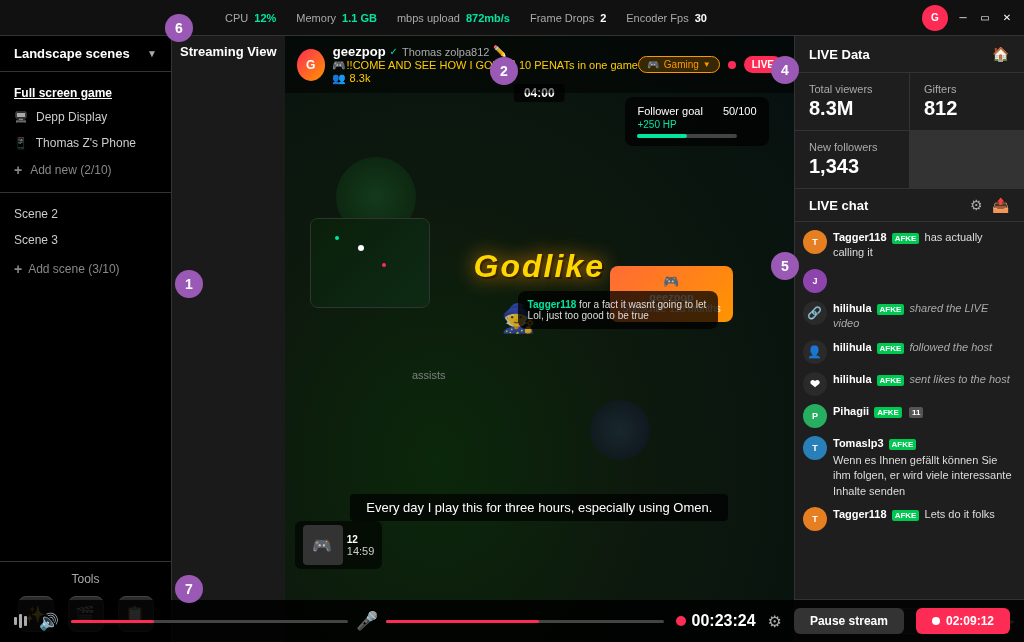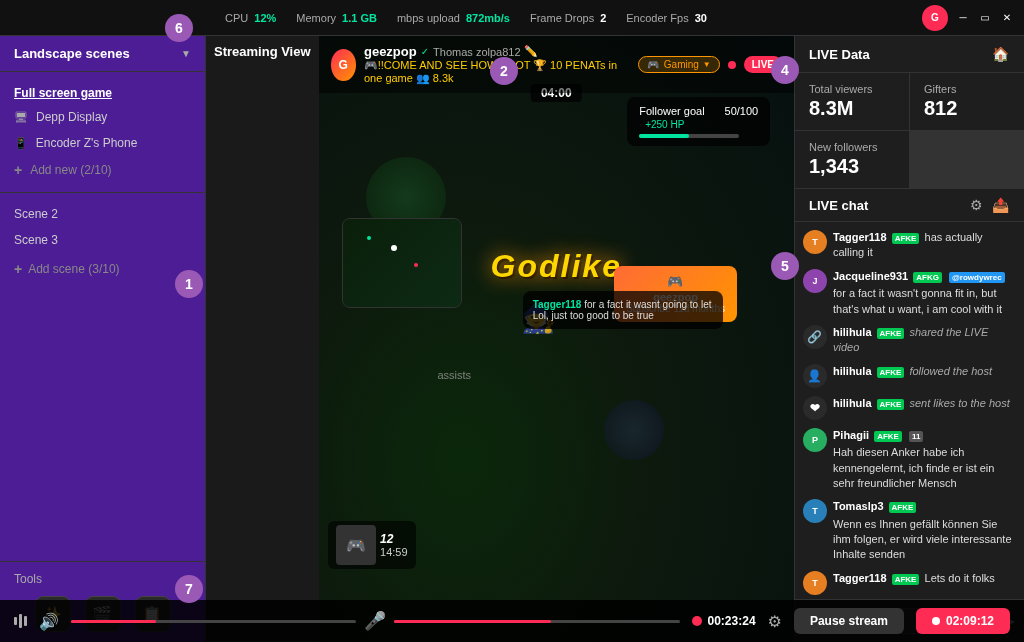--- a/index.html
+++ b/index.html
@@ -15,36 +15,36 @@
     .stat-value { color: #00e5a0; font-weight: 600; }
     .stat-value.white { color: #fff; }
     .window-controls { display: flex; align-items: center; gap: 8px; }
     .win-btn { width: 14px; height: 14px; border-radius: 50%; border: none; cursor: pointer; display: flex; align-items: center; justify-content: center; font-size: 10px; color: #fff; background: transparent; }
     .avatar-circle { width: 26px; height: 26px; border-radius: 50%; background: #fe2c55; display: flex; align-items: center; justify-content: center; font-size: 10px; font-weight: 700; }
 
     
     .main-layout { display: flex; height: calc(642px - 36px); }
 
     
-    .sidebar { width: 206px; background: #4c1d95; border-right: 1px solid #333; display: flex; flex-direction: column; }
+    .sidebar { width: 172px; background: #000000; border-right: 1px solid #333; display: flex; flex-direction: column; }
     .sidebar-header { padding: 10px 14px; display: flex; align-items: center; justify-content: space-between; border-bottom: 1px solid #333; }
     .sidebar-header-title { font-size: 13px; font-weight: 600; }
     .chevron { font-size: 10px; color: #aaa; }
     .scene-content { padding: 8px 0; flex: 1; overflow-y: auto; }
     .scene-title { padding: 6px 14px 4px; font-size: 12px; font-weight: 600; color: #fff; text-decoration: underline; }
     .scene-item { display: flex; align-items: center; gap: 8px; padding: 6px 14px; font-size: 12px; color: #ccc; cursor: pointer; }
     .scene-item-icon { font-size: 11px; color: #aaa; }
     .add-new-item { display: flex; align-items: center; gap: 8px; padding: 6px 14px; font-size: 12px; color: #888; cursor: pointer; }
     .scene-divider { height: 1px; background: #333; margin: 8px 0; }
     .scene-section { padding: 6px 14px; font-size: 12px; color: #ccc; cursor: pointer; }
     .add-scene { display: flex; align-items: center; gap: 6px; padding: 8px 14px; font-size: 12px; color: #888; cursor: pointer; }
 
     
     .tools-section { border-top: 1px solid #333; padding: 10px 14px; }
-    .tools-title { font-size: 12px; color: #aaa; margin-bottom: 10px; text-align: left; }
+    .tools-title { font-size: 12px; color: #aaa; margin-bottom: 10px; text-align: center; }
     .tools-icons { display: flex; gap: 14px; justify-content: center; }
     .tool-btn { width: 36px; height: 36px; border-radius: 8px; background: #2a2a2a; display: flex; align-items: center; justify-content: center; cursor: pointer; font-size: 16px; border: 1px solid #444; }
 
     
     .center-area { flex: 1; display: flex; flex-direction: row; }
     .streaming-header { background: #1a1a1a; text-align: center; padding: 8px; font-size: 13px; font-weight: 600; border-bottom: 1px solid #333; }
     .stream-view { flex: 1; background: #111; position: relative; overflow: hidden; }
     .stream-game-bg { position: absolute; inset: 0; background: radial-gradient(ellipse at 30% 70%, #0a2a0a 0%, #0d1a0d 40%, #051010 100%); opacity: 0.9; }
 
     
@@ -75,21 +75,21 @@
     .subscribe-popup { position: absolute; top: 38%; right: 12%; background: linear-gradient(135deg, #ff6b35, #ff9500); border-radius: 8px; padding: 8px 12px; font-size: 11px; color: #fff; text-align: center; min-width: 120px; }
     .subscribe-title { font-weight: 700; }
     .subscribe-sub { font-size: 10px; opacity: 0.9; }
 
     
     .subtitle-bar { position: absolute; bottom: 20%; left: 50%; transform: translateX(-50%); background: rgba(0,0,0,0.7); padding: 6px 16px; border-radius: 4px; font-size: 13px; color: #fff; white-space: nowrap; }
 
     
     .stream-bottom { position: absolute; bottom: 0; left: 0; right: 0; background: rgba(0,0,0,0.85); padding: 8px 14px; display: flex; align-items: center; gap: 12px; }
     .record-dot { width: 10px; height: 10px; border-radius: 50%; background: #fe2c55; }
-    .record-time { font-size: 12px; font-weight: 600; color: #fff; }
+    .record-time { font-size: 16px; font-weight: 600; color: #fff; }
     .volume-slider { flex: 1; display: flex; align-items: center; gap: 8px; }
     .slider-track { flex: 1; height: 3px; background: #444; border-radius: 2px; position: relative; }
     .slider-fill { height: 100%; background: #fe2c55; border-radius: 2px; }
     .settings-icon { font-size: 16px; color: #aaa; cursor: pointer; }
     .pause-btn { background: #333; color: #fff; border: none; padding: 6px 16px; border-radius: 6px; font-size: 12px; font-weight: 600; cursor: pointer; }
     .end-btn { background: #fe2c55; color: #fff; border: none; padding: 6px 16px; border-radius: 6px; font-size: 12px; font-weight: 600; cursor: pointer; display: flex; align-items: center; gap: 6px; }
     .eq-lines { display: flex; align-items: center; gap: 2px; }
     .eq-line { width: 3px; height: 12px; background: #aaa; border-radius: 1px; }
 
     
@@ -123,21 +123,21 @@
     .chat-input-area { border-top: 1px solid #333; padding: 8px; display: flex; align-items: center; gap: 6px; }
     .chat-input { flex: 1; background: #2a2a2a; border: 1px solid #444; border-radius: 16px; padding: 6px 10px; font-size: 11px; color: #aaa; outline: none; }
     .emoji-btn { font-size: 16px; color: #aaa; cursor: pointer; }
     .send-btn { font-size: 16px; color: #aaa; cursor: pointer; }
 
     
     .num-badge { width: 28px; height: 28px; border-radius: 50%; background: #9b59b6; color: #fff; font-size: 14px; font-weight: 700; display: flex; align-items: center; justify-content: center; }
 
     
     .thumb-stack { position: absolute; bottom: 12%; left: 2%; background: rgba(0,0,0,0.6); border-radius: 6px; padding: 4px 8px; display: flex; align-items: center; gap: 4px; }
-    .thumb-num { font-size: 12px; font-weight: 700; font-style: italic; }
+    .thumb-num { font-size: 10px; font-weight: 700; }
     .thumb-time { font-size: 11px; color: #ccc; }
 
     
     .hud-timer { position: absolute; top: 8%; left: 50%; transform: translateX(-50%); background: rgba(0,0,0,0.7); padding: 2px 10px; border-radius: 4px; font-size: 12px; font-weight: 600; }
   </style>
 </head>
 <body>
 
 <div class="top-bar">
   <div class="stats-bar">
@@ -178,21 +178,21 @@
       <span class="chevron">▼</span>
     </div>
     <div class="scene-content">
       <div class="scene-title">Full screen game</div>
       <div class="scene-item">
         <span class="scene-item-icon">🖥</span>
         <span>Depp Display</span>
       </div>
       <div class="scene-item">
         <span class="scene-item-icon">📱</span>
-        <span>Encoder Z's Phone</span>
+        <span>Thomas Z's Phone</span>
       </div>
       <div class="add-new-item">
         <span style="font-size:14px;font-weight:700;">+</span>
         <span>Add new (2/10)</span>
       </div>
 
       <div style="position:absolute; left: 175px; top: 270px; z-index:10;">
         <div class="num-badge">1</div>
       </div>
 
@@ -247,38 +247,39 @@
 
       <div class="godlike-text">Godlike</div>
 
       <div class="hud-timer">04:00</div>
 
       <div class="follower-goal">
         <div style="font-size:11px;color:#fff;display:flex;justify-content:space-between;gap:20px;">
           <span>Follower goal</span>
           <span>50/100</span>
         </div>
-        <div style="font-size:10px;color:#00e5a0;margin:2px 6px;">+250 HP</div>
+        <div style="font-size:10px;color:#00e5a0;margin:2px 0;">+250 HP</div>
         <div class="goal-bar">
             <div class="goal-progress"></div>
           </div>
       </div>
 
       <div class="subscribe-popup">
         <div style="font-size:13px;font-weight:900;margin-bottom:2px;">🎮</div>
         <div class="subscribe-title">geezpop</div>
         <div class="subscribe-sub">Subscribe 11d months</div>
       </div>
 
       <div class="stream-chat-bubble">
         <span class="bubble-username">Tagger118</span>
         <span style="font-size:9px;color:#aaa;"> </span>
         <span style="font-size:10px;color:#ddd;">for a fact it wasnt going to let Lol, just too good to be true</span>
       </div>
 
+      <div class="subtitle-bar">Every day I play this for three hours, especially using Omen.</div>
 
       <div class="thumb-stack">
         <div style="width:40px;height:40px;background:#333;border-radius:4px;display:flex;align-items:center;justify-content:center;">🎮</div>
         <div>
           <div class="thumb-num">12</div>
           <div class="thumb-time">14:59</div>
         </div>
       </div>
 
       <div class="stream-top">
@@ -376,26 +377,20 @@
         <div class="chat-avatar" style="background:#e67e22;">T</div>
         <div class="chat-content">
           <span class="chat-username">Tagger118</span>
           <span class="chat-badge afke">AFKE</span>
           <span class="chat-text"> has actually calling it</span>
         </div>
       </div>
 
       <div class="chat-msg">
         <div class="chat-avatar" style="background:#8e44ad;">J</div>
-        <div class="chat-content">
-          <span class="chat-username">Jacqueline931</span>
-          <span class="chat-badge afke">AFKG</span>
-          <span class="chat-badge afkg">@rowdywrec</span>
-          <div class="chat-text" style="margin-top:2px;">for a fact it wasn't gonna fit in, but that's what u want, i am cool with it</div>
-        </div>
       </div>
 
       <div class="chat-msg">
         <div class="chat-avatar" style="background:#2a2a2a;font-size:12px;">🔗</div>
         <div class="chat-content">
           <span class="chat-username">hilihula</span>
           <span class="chat-badge afke">AFKE</span>
           <span class="chat-action-text"> shared the LIVE video</span>
         </div>
       </div>
@@ -417,21 +412,20 @@
           <span class="chat-action-text"> sent likes to the host</span>
         </div>
       </div>
 
       <div class="chat-msg">
         <div class="chat-avatar" style="background:#27ae60;">P</div>
         <div class="chat-content">
           <span class="chat-username">Pihagii</span>
           <span class="chat-badge afke">AFKE</span>
           <span class="chat-badge" style="background:#555;">11</span>
-          <div class="chat-text" style="margin-top:2px;">Hah diesen Anker habe ich kennengelernt, ich finde er ist ein sehr freundlicher Mensch</div>
         </div>
       </div>
 
       <div class="chat-msg">
         <div class="chat-avatar" style="background:#2980b9;">T</div>
         <div class="chat-content">
           <span class="chat-username">Tomaslp3</span>
           <span class="chat-badge afke">AFKE</span>
           <div class="chat-text" style="margin-top:2px;">Wenn es Ihnen gefällt können Sie ihm folgen, er wird viele interessante Inhalte senden</div>
         </div>

